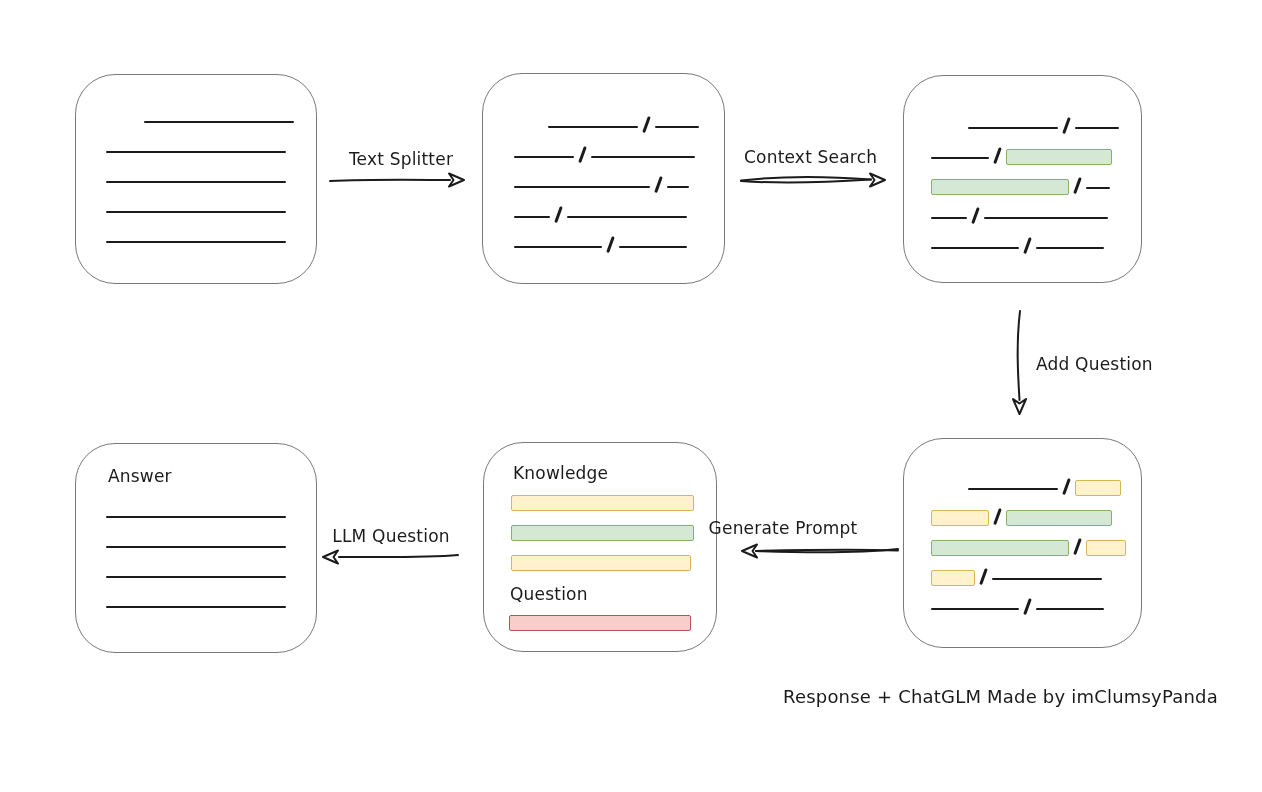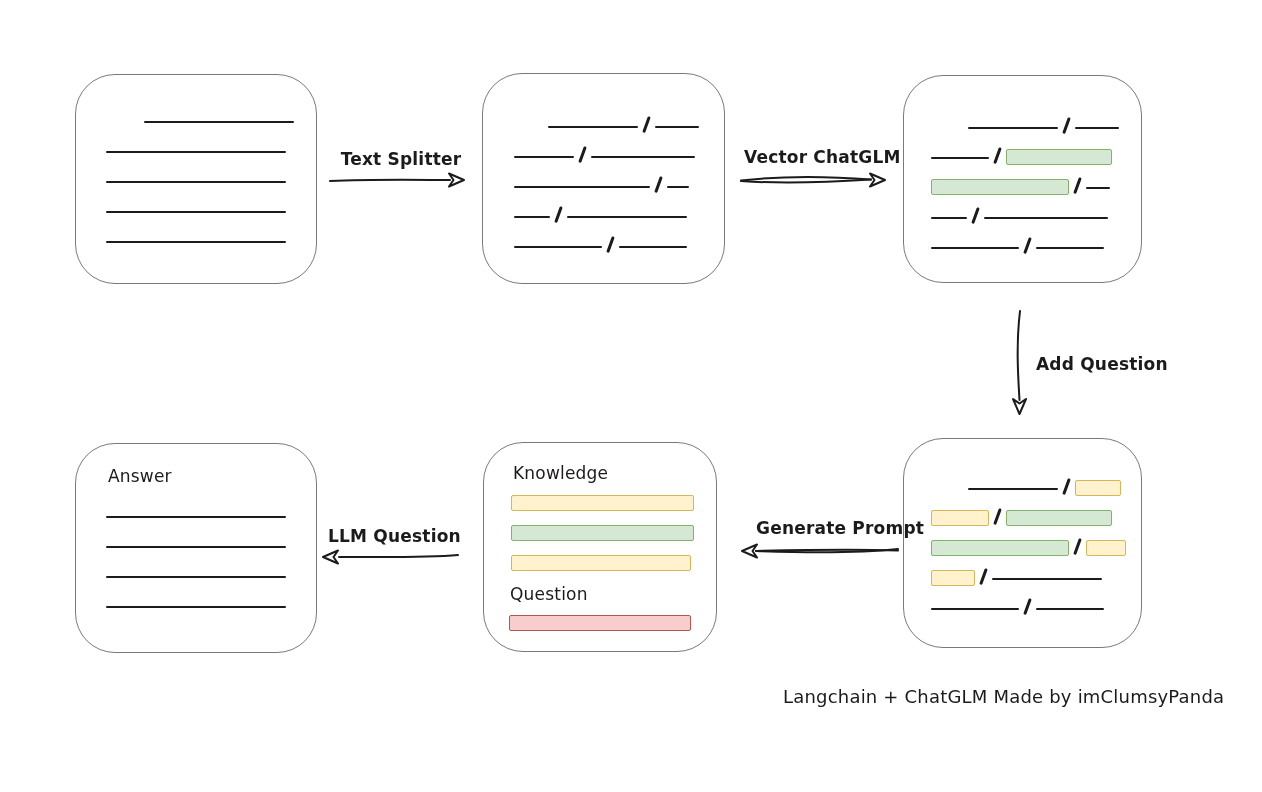--- a/index.html
+++ b/index.html
@@ -25,21 +25,21 @@
     height:16px; border-radius:2px; box-sizing:border-box; margin-bottom:0;
     border:1.8px solid;
   }
   .seg.g { background:var(--green-fill,#d5e8d4); border-color:var(--green-border,#82b366); }
   .seg.y { background:var(--yellow-fill,#fff2cc); border-color:var(--yellow-border,#d6b656); }
   .seg.r { background:var(--red-fill,#f8cecc); border-color:var(--red-border,#b85450); }
   .bars .row { height:auto; margin-bottom:14px; }
   .bars .row:last-child { margin-bottom:0; }
   .label {
     position:absolute; font-size:17px; line-height:1.2; white-space:nowrap;
-    color:var(--line,#1b1b1b); letter-spacing:0.2px; font-weight:700;
+    color:var(--line,#1b1b1b); letter-spacing:0.2px; font-weight:400;
   }
   .label.centered { text-align:center; }
   .inbox-label { position:absolute; font-size:17px; font-weight:500; letter-spacing:0.2px; color:var(--line,#1b1b1b); }
   .caption { position:absolute; font-size:18px; letter-spacing:0.2px; font-weight:500; color:var(--line,#1b1b1b); }
   .arrow-stroke { fill:none; stroke:var(--line,#1b1b1b); stroke-width:2; stroke-linecap:round; }
   .arrow-head { fill:#ffffff; stroke:var(--line,#1b1b1b); stroke-width:2; stroke-linejoin:round; }
 </style>
 </head>
 <body>
 
@@ -217,20 +217,20 @@
         <div class="row">
           <div class="seg l" style="width: 180px;"></div>
         </div>
         <div class="row">
           <div class="seg l" style="width: 180px;"></div>
         </div>
       </div>
   </div>
 
   <div class="label centered" style="left:336px; top:149px; width:130px;">Text Splitter</div>
-  <div class="label centered" style="left:744px; top:147px; width:132px;">Vector ChatGLM</div>
+  <div class="label centered" style="left:744px; top:147px; width:132px;">Context Search</div>
   <div class="label" style="left:1036px; top:354px;">Add Question</div>
-  <div class="label centered" style="left:756px; top:518px; width:150px;">Generate Prompt</div>
+  <div class="label centered" style="left:708px; top:518px; width:150px;">Generate Prompt</div>
   <div class="label centered" style="left:328px; top:526px; width:126px;">LLM Question</div>
 
-  <div class="caption" style="left:783px; top:686px;">Langchain + ChatGLM Made by imClumsyPanda</div>
+  <div class="caption" style="left:783px; top:686px;">Response + ChatGLM Made by imClumsyPanda</div>
 
 </div>
 
 </body></html>

